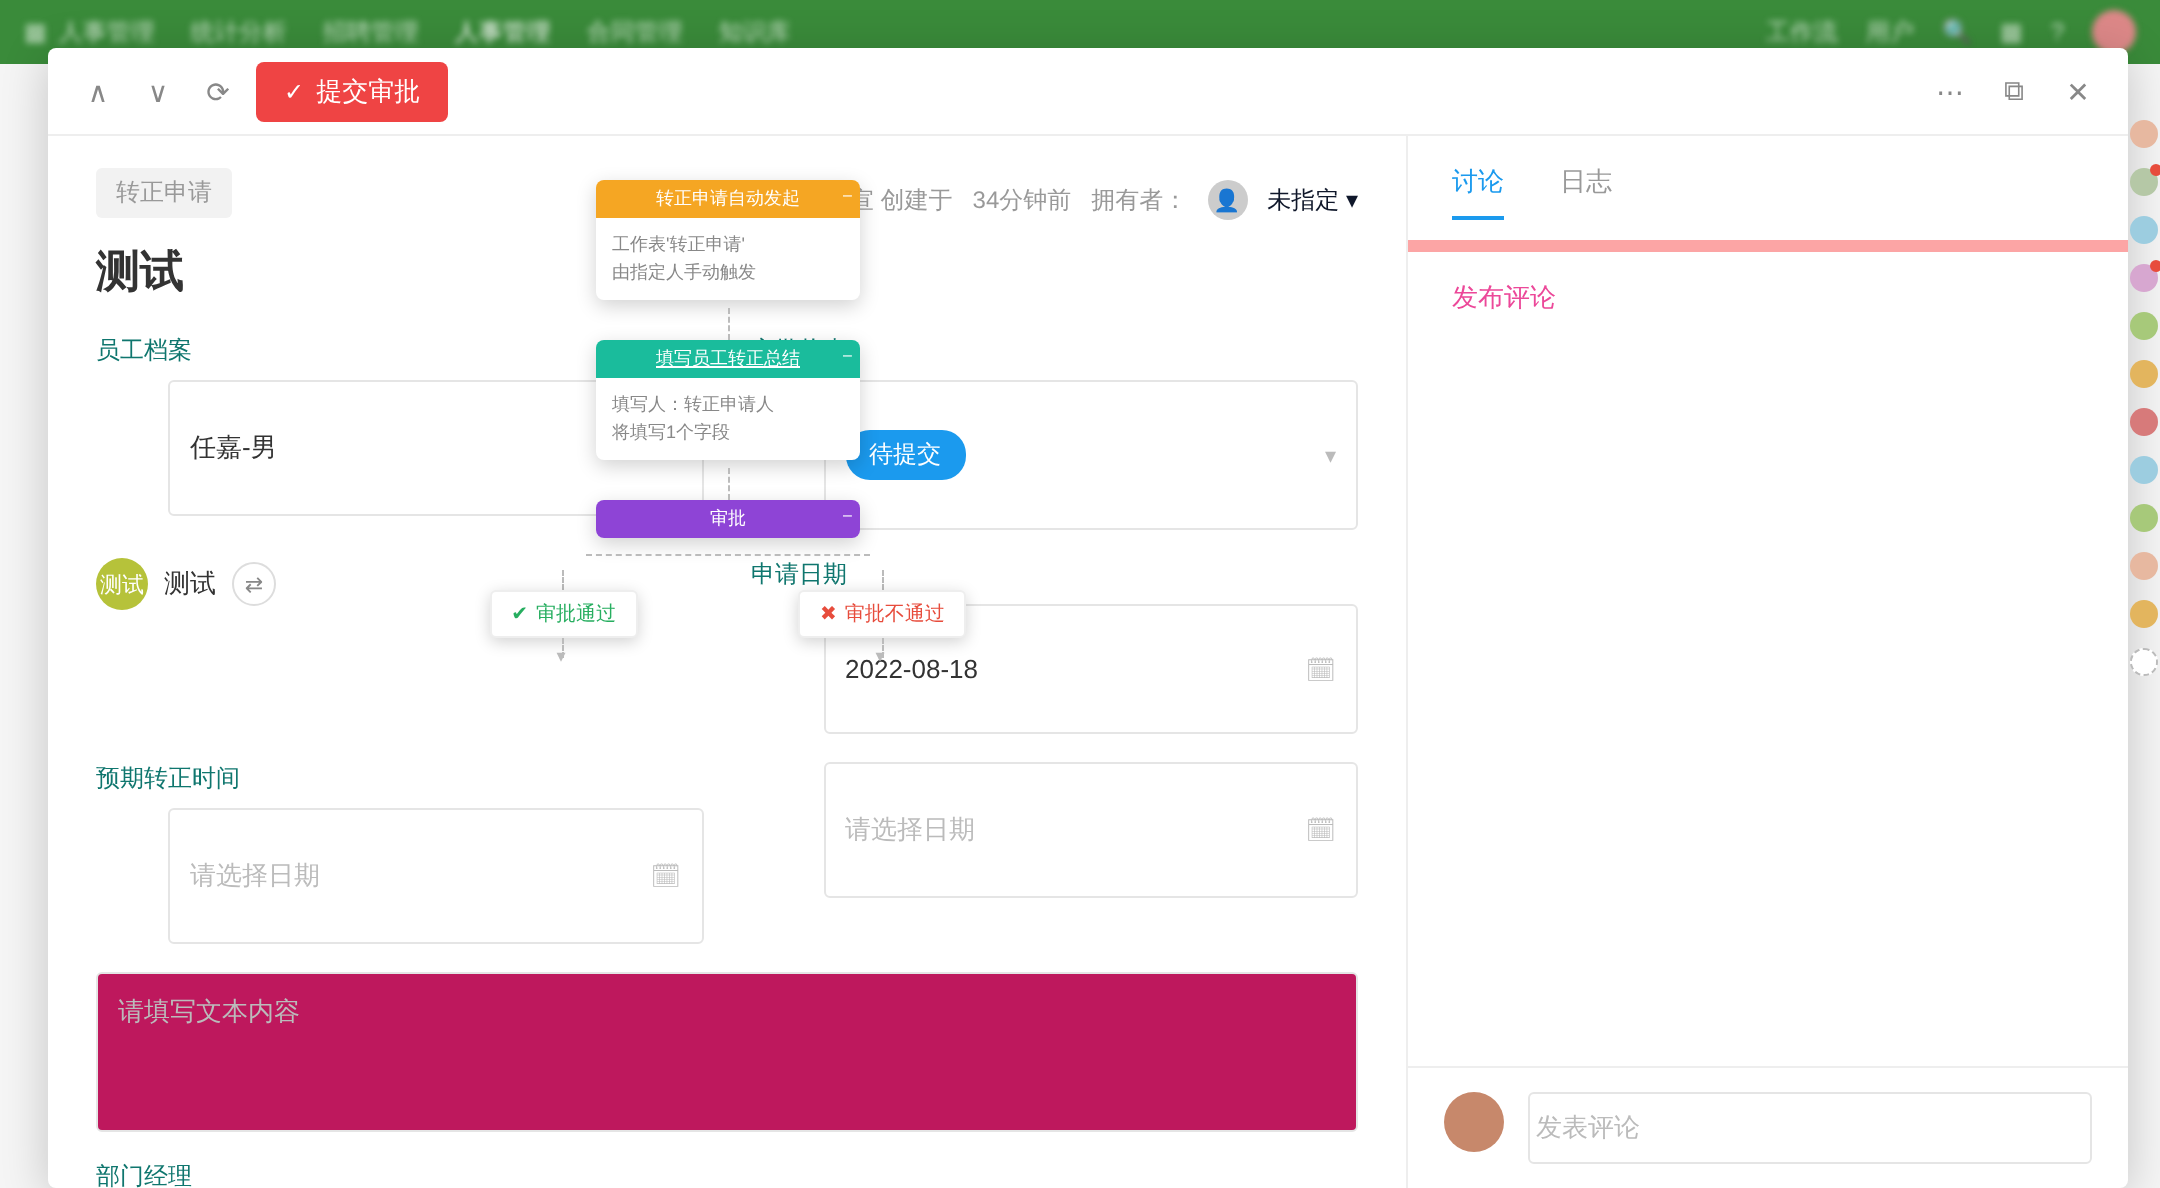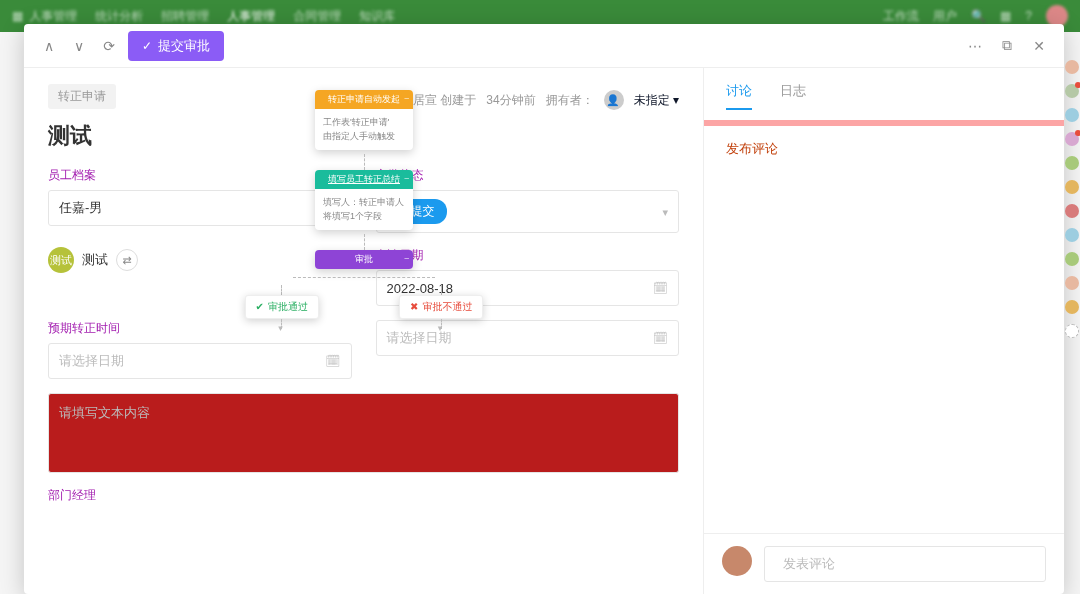--- a/index.html
+++ b/index.html
@@ -48,21 +48,21 @@
       align-items: center;
       padding: 0 14px;
       gap: 8px;
       border-bottom: 1px solid #eee;
     }
     .icon-btn-sm {
       width: 22px; height: 22px; display:flex; align-items:center; justify-content:center;
       color:#888; cursor:pointer; border-radius:3px; font-size:14px;
     }
     .submit-btn {
-      background:#8b5cf6; color:#fff; border:none; border-radius:4px;
+      background:#ef4444; color:#fff; border:none; border-radius:4px;
       height:30px; padding:0 14px; font-size:13px; display:flex; align-items:center; gap:6px;
       cursor:pointer;
     }
     .submit-btn::before { content:"✓"; font-size:12px; }
     .toolbar-right { margin-left:auto; display:flex; gap:10px; align-items:center; color:#888;}
 
     .modal-body { flex:1; display:flex; overflow:hidden; }
     .main-pane {
       flex: 1;
       border-right: 1px solid #eee;
@@ -77,24 +77,24 @@
       padding:4px 10px; border-radius:3px;
     }
     .meta-line { position:absolute; top:16px; right:24px; padding-top:6px; display:flex; gap:10px; align-items:center; color:#999; font-size:12px;}
     .meta-avatar { width:20px; height:20px; border-radius:50%; background:#ccc; display:inline-flex; align-items:center; justify-content:center; color:#fff; font-size:11px;}
     .meta-dropdown { color:#0f172a; cursor:pointer; }
 
     .page-title { font-size:22px; color:#333; margin-top:12px; margin-bottom:16px; }
 
     .form-row { display:flex; gap:24px; margin-bottom:14px; }
     .form-col { flex:1; display:flex; flex-direction:column; }
-    .field-label { font-size:12px; color:#a21caf; margin-bottom:6px; }
+    .field-label { font-size:12px; color:#0f766e; margin-bottom:6px; }
     .text-value {
-      border:1px solid #e5e5e5; border-radius:3px; padding:8px 10px; font-size:13px; color:#333;
-      background:#fff; min-height:36px; display:flex; align-items:center;
+      border:1px solid #e5e5e5; border-radius:3px; padding:24px 10px; font-size:13px; color:#333;
+      background:#fff; min-height:36px; display:flex; align-items:center;margin-left:36px;
     }
     .select-like { position:relative; }
     .select-like .caret { position:absolute; right:10px; top:50%; transform:translateY(-50%); color:#bbb; font-size:11px;}
     .pill {
       display:inline-block; background:#1b9aee; color:#fff; font-size:12px;
       padding:4px 12px; border-radius:12px;
     }
     .date-input { position:relative; }
     .date-input .cal { position:absolute; right:10px; top:50%; transform:translateY(-50%); color:#bbb; font-size:12px;}
     .placeholder { color:#bbb; }
@@ -102,44 +102,44 @@
     .applicant-avatar {
       width:26px; height:26px; border-radius:50%; background:#b6c23a; color:#fff;
       display:flex; align-items:center; justify-content:center; font-size:11px;
     }
     .swap-btn {
       width:22px; height:22px; border:1px solid #ddd; border-radius:50%;
       display:flex; align-items:center; justify-content:center; color:#888; font-size:11px; cursor:pointer;
     }
     .textarea {
       border:1px solid #e5e5e5; border-radius:3px; padding:10px; min-height:80px;
-      color:#bbb; font-size:13px; background:#b91c1c;
+      color:#bbb; font-size:13px; background:#be185d;
     }
 
     
     .side-tabs { display:flex; gap:28px; padding:14px 22px 10px; border-bottom:6px solid #fca5a5; font-size:13px;}
     .side-tab { color:#999; cursor:pointer; padding-bottom:8px; }
     .side-tab.active { color:#1b9aee; border-bottom:2px solid #1b9aee; }
-    .side-content { flex:1; padding:14px 22px; color:#c2410c; font-size:13px;}
+    .side-content { flex:1; padding:14px 22px; color:#ec4899; font-size:13px;}
     .side-footer {
       border-top:1px solid #eee; padding:12px 18px; display:flex; gap:12px; align-items:flex-start;
     }
     .side-footer .avatar { width:30px; height:30px; border-radius:50%; background:#c7886b; }
     .comment-input {
-      flex:1; border:1px solid #e5e5e5; border-radius:3px; padding:8px 18px; min-height:34px;
+      flex:1; border:1px solid #e5e5e5; border-radius:3px; padding:8px 3px; min-height:34px;
       color:#bbb; font-size:13px;
     }
 
     
     .workflow {
       position:absolute; left:220px; top:22px; width:240px; display:flex; flex-direction:column; align-items:center;
       pointer-events:none;
     }
     .wf-node {
-      width:98px; background:#fff; border-radius:4px;
+      width:132px; background:#fff; border-radius:4px;
       box-shadow:0 3px 10px rgba(0,0,0,0.18);
       font-size:9px; overflow:hidden; margin-bottom:4px;
     }
     .wf-head {
       color:#fff; font-size:9px; padding:3px 6px; display:flex; align-items:center; gap:4px;
       position:relative;
     }
     .wf-head.orange { background:#f5a623; }
     .wf-head.teal   { background:#1abc9c; }
     .wf-head.purple { background:#8e44d6; }

